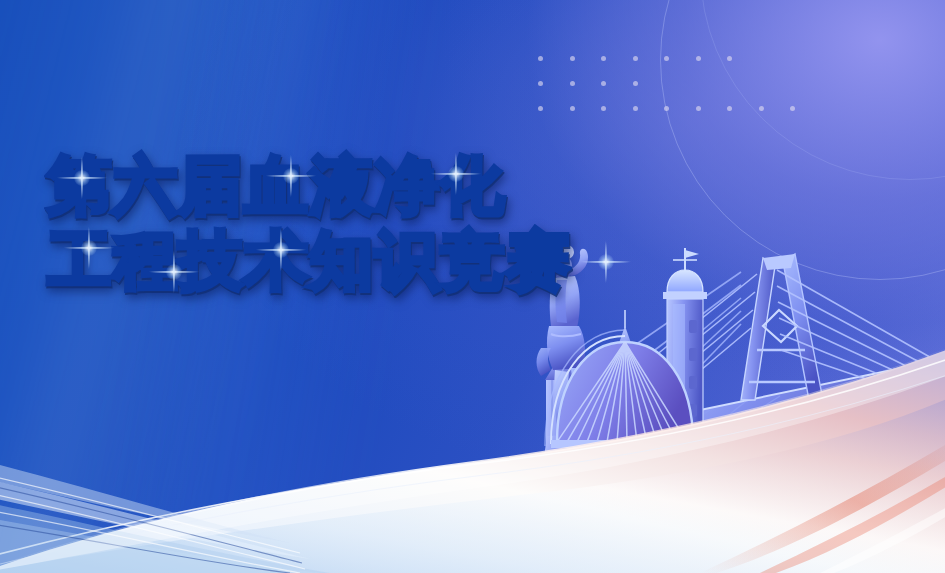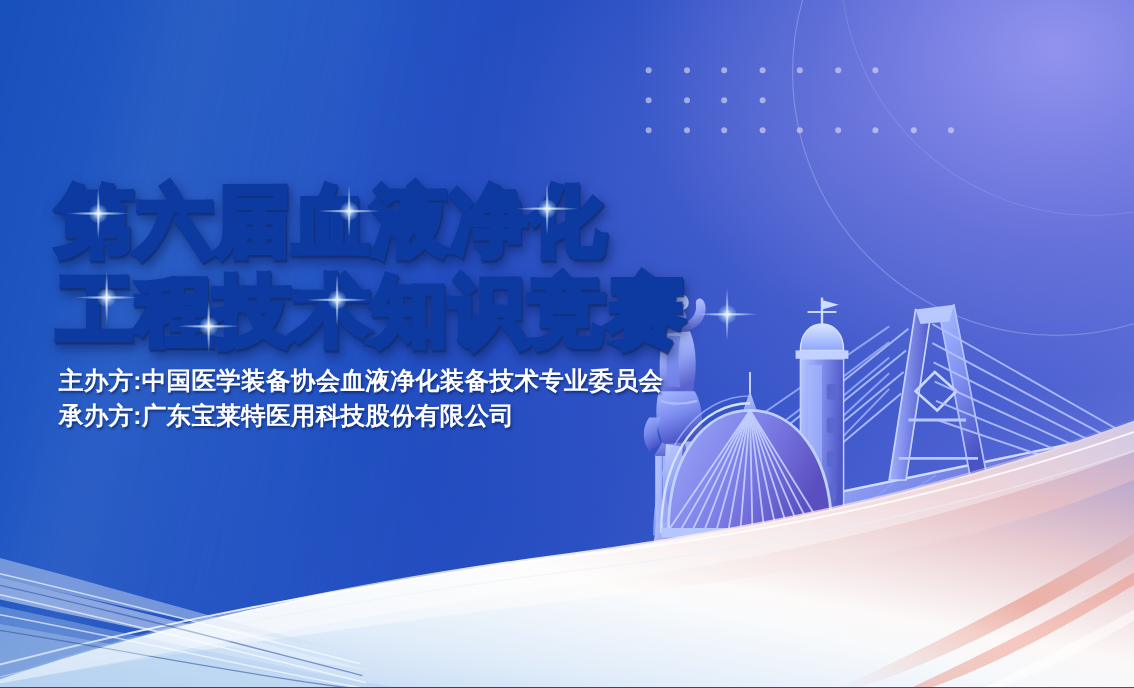--- a/index.html
+++ b/index.html
@@ -418,24 +418,20 @@
   <div class="glint" style="left:255px; top:224px;">
       <span class="core"></span>
     </div>
   <div class="glint" style="left:580px; top:236px;">
       <span class="core"></span>
     </div>
   <div class="glint" style="left:148px; top:246px;">
       <span class="core"></span>
     </div>
 
-  <div class="subtitle-block">
-    <div class="subtitle-line">主办方:中国医学装备协会血液净化装备技术专业委员会</div>
-    <div class="subtitle-line">承办方:广东宝莱特医用科技股份有限公司</div>
-  </div>
 
   <div class="ribbon-wrap">
     <svg width="945" height="300" viewBox="0 0 945 300" xmlns="http://www.w3.org/2000/svg">
       <defs>
         <linearGradient id="rb1" x1="0" y1="1" x2="1" y2="0">
           <stop offset="0%" stop-color="#c6dcf7"></stop>
           <stop offset="22%" stop-color="#eaf2fc"></stop>
           <stop offset="45%" stop-color="#fdfcfb"></stop>
           <stop offset="62%" stop-color="#f3e2e2"></stop>
           <stop offset="78%" stop-color="#e6c0c6"></stop>

